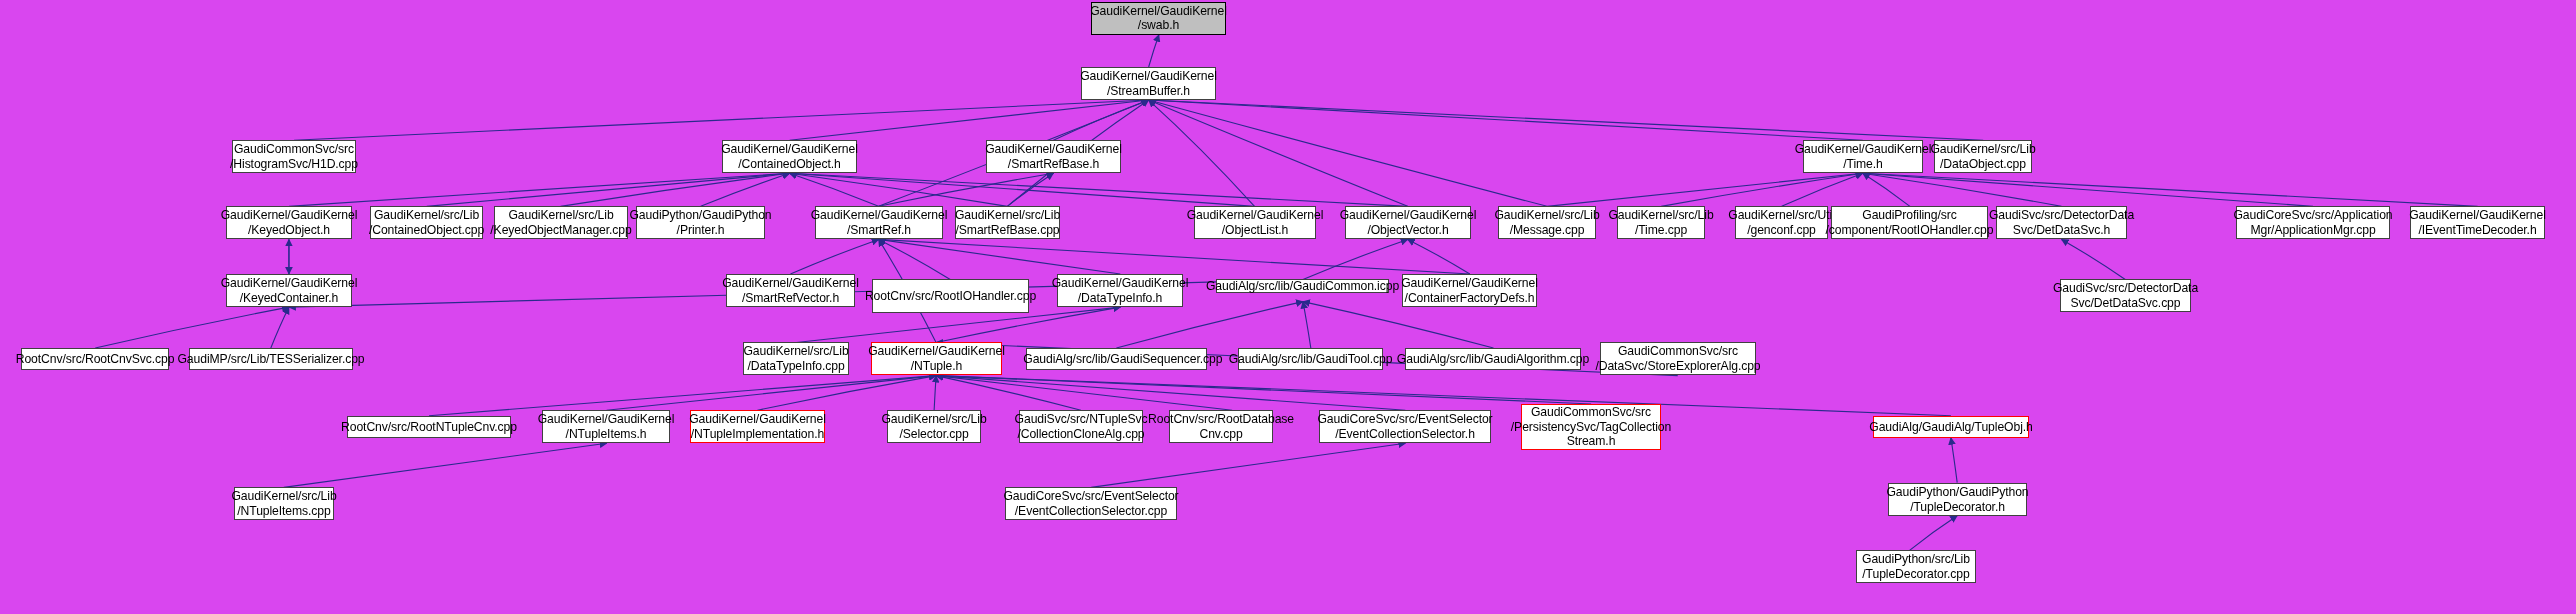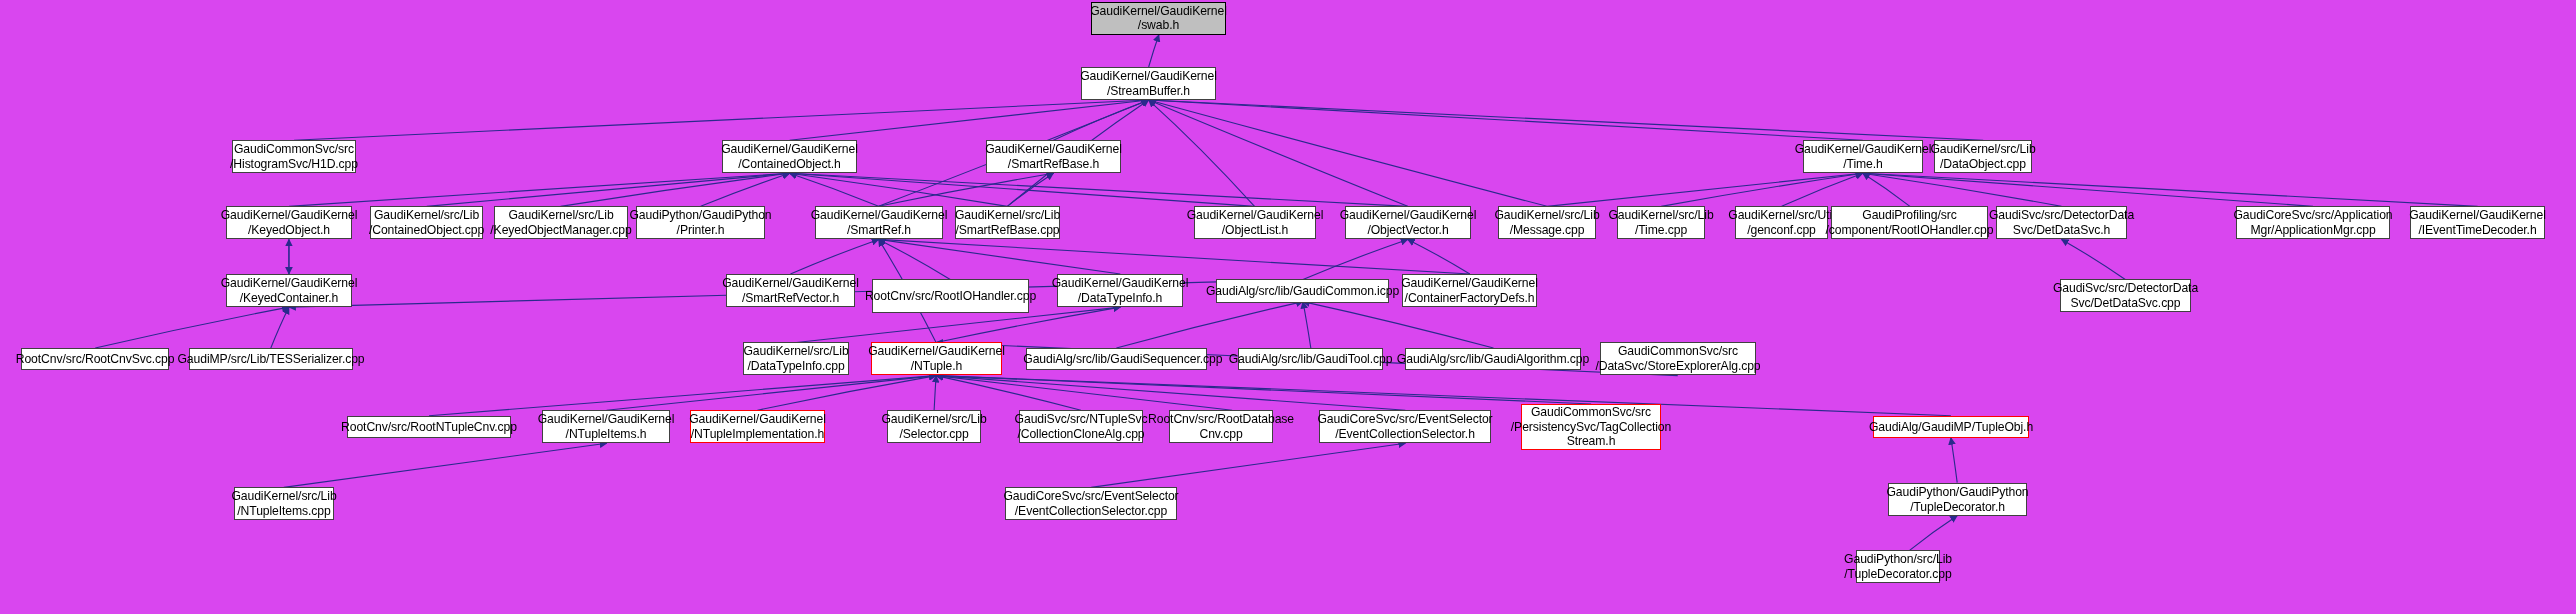--- a/index.html
+++ b/index.html
@@ -166,21 +166,21 @@
 Mgr/ApplicationMgr.cpp</div>
       <div class="node" style="left: 2410px; top: 206px; width: 135px; height: 33px;">GaudiKernel/GaudiKernel
 /IEventTimeDecoder.h</div>
       <div class="node" style="left: 226px; top: 274px; width: 126px; height: 33px;">GaudiKernel/GaudiKernel
 /KeyedContainer.h</div>
       <div class="node" style="left: 726px; top: 274px; width: 129px; height: 33px;">GaudiKernel/GaudiKernel
 /SmartRefVector.h</div>
       <div class="node" style="left: 872px; top: 279px; width: 157px; height: 34px;">RootCnv/src/RootIOHandler.cpp</div>
       <div class="node" style="left: 1057px; top: 274px; width: 126px; height: 33px;">GaudiKernel/GaudiKernel
 /DataTypeInfo.h</div>
-      <div class="node" style="left: 1216px; top: 279px; width: 173px; height: 24px;">GaudiAlg/src/lib/GaudiCommon.icpp</div>
+      <div class="node" style="left: 1216px; top: 279px; width: 173px; height: 14px;">GaudiAlg/src/lib/GaudiCommon.icpp</div>
       <div class="node" style="left: 1402px; top: 274px; width: 135px; height: 33px;">GaudiKernel/GaudiKernel
 /ContainerFactoryDefs.h</div>
       <div class="node" style="left: 2060px; top: 279px; width: 131px; height: 33px;">GaudiSvc/src/DetectorData
 Svc/DetDataSvc.cpp</div>
       <div class="node" style="left: 21px; top: 348px; width: 148px; height: 22px;">RootCnv/src/RootCnvSvc.cpp</div>
       <div class="node" style="left: 189px; top: 348px; width: 164px; height: 22px;">GaudiMP/src/Lib/TESSerializer.cpp</div>
       <div class="node" style="left: 743px; top: 342px; width: 106px; height: 33px;">GaudiKernel/src/Lib
 /DataTypeInfo.cpp</div>
       <div class="node highlight" style="left: 871px; top: 342px; width: 131px; height: 33px;">GaudiKernel/GaudiKernel
 /NTuple.h</div>
@@ -198,24 +198,24 @@
 /Selector.cpp</div>
       <div class="node" style="left: 1019px; top: 410px; width: 124px; height: 33px;">GaudiSvc/src/NTupleSvc
 /CollectionCloneAlg.cpp</div>
       <div class="node" style="left: 1169px; top: 410px; width: 104px; height: 33px;">RootCnv/src/RootDatabase
 Cnv.cpp</div>
       <div class="node" style="left: 1319px; top: 410px; width: 172px; height: 33px;">GaudiCoreSvc/src/EventSelector
 /EventCollectionSelector.h</div>
       <div class="node highlight" style="left: 1521px; top: 404px; width: 140px; height: 46px;">GaudiCommonSvc/src
 /PersistencySvc/TagCollection
 Stream.h</div>
-      <div class="node highlight" style="left: 1873px; top: 416px; width: 156px; height: 22px;">GaudiAlg/GaudiMP/TupleObj.h</div>
+      <div class="node highlight" style="left: 1873px; top: 416px; width: 156px; height: 22px;">GaudiAlg/GaudiAlg/TupleObj.h</div>
       <div class="node" style="left: 234px; top: 487px; width: 100px; height: 33px;">GaudiKernel/src/Lib
 /NTupleItems.cpp</div>
       <div class="node" style="left: 1005px; top: 487px; width: 172px; height: 33px;">GaudiCoreSvc/src/EventSelector
 /EventCollectionSelector.cpp</div>
       <div class="node" style="left: 1888px; top: 483px; width: 139px; height: 33px;">GaudiPython/GaudiPython
 /TupleDecorator.h</div>
-      <div class="node" style="left: 1856px; top: 550px; width: 84px; height: 33px;">GaudiPython/src/Lib
+      <div class="node" style="left: 1856px; top: 550px; width: 120px; height: 33px;">GaudiPython/src/Lib
 /TupleDecorator.cpp</div>
     </div>
 </div>
 
 
 </body></html>

